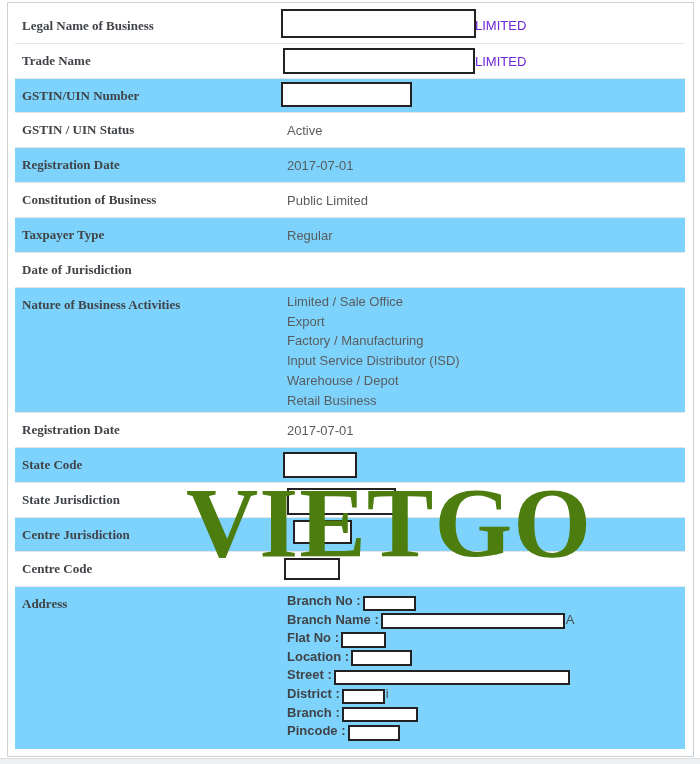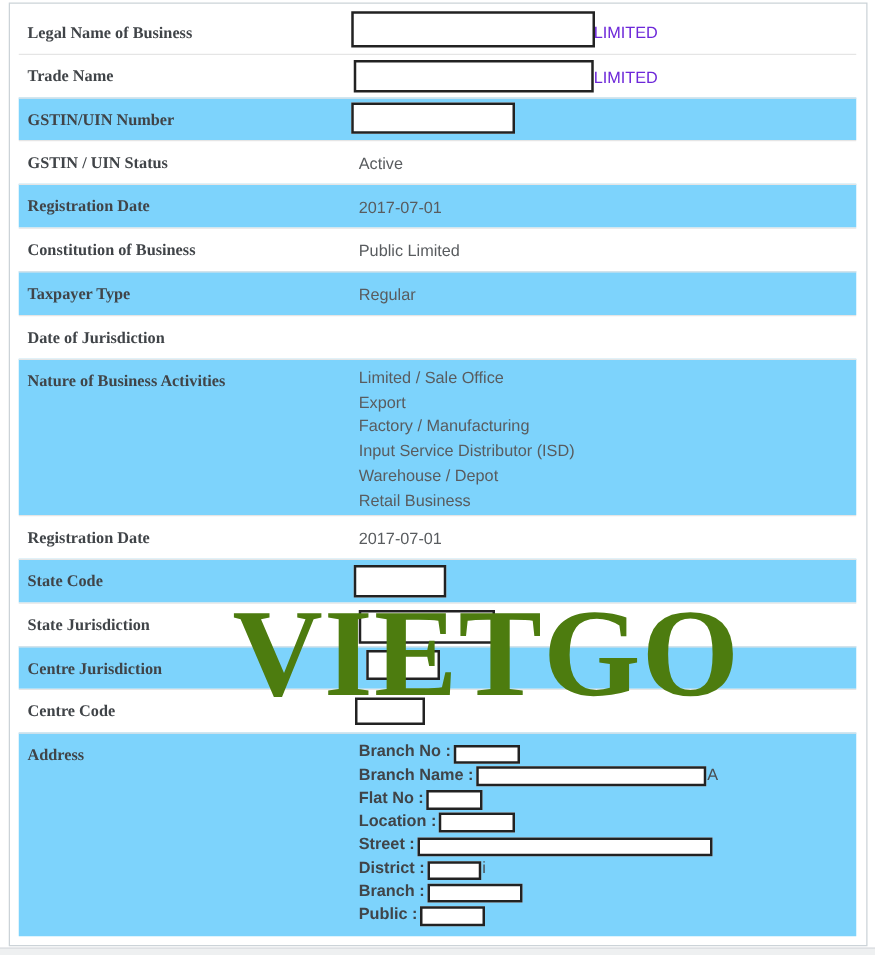--- a/index.html
+++ b/index.html
@@ -241,21 +241,21 @@
           <div class="addr-line">
             <span>District :</span>
             <span class="abox ab-district"></span>
             <span class="addr-suffix">i</span>
           </div>
           <div class="addr-line">
             <span>Branch :</span>
             <span class="abox ab-state"></span>
           </div>
           <div class="addr-line">
-            <span>Public :</span>
+            <span>Pincode :</span>
             <span class="abox ab-pincode"></span>
           </div>
         </div>
       </div>
 
     </div>
   </div>
 
   <div class="watermark">VIETGO</div>
   <div class="footer-strip"></div>

